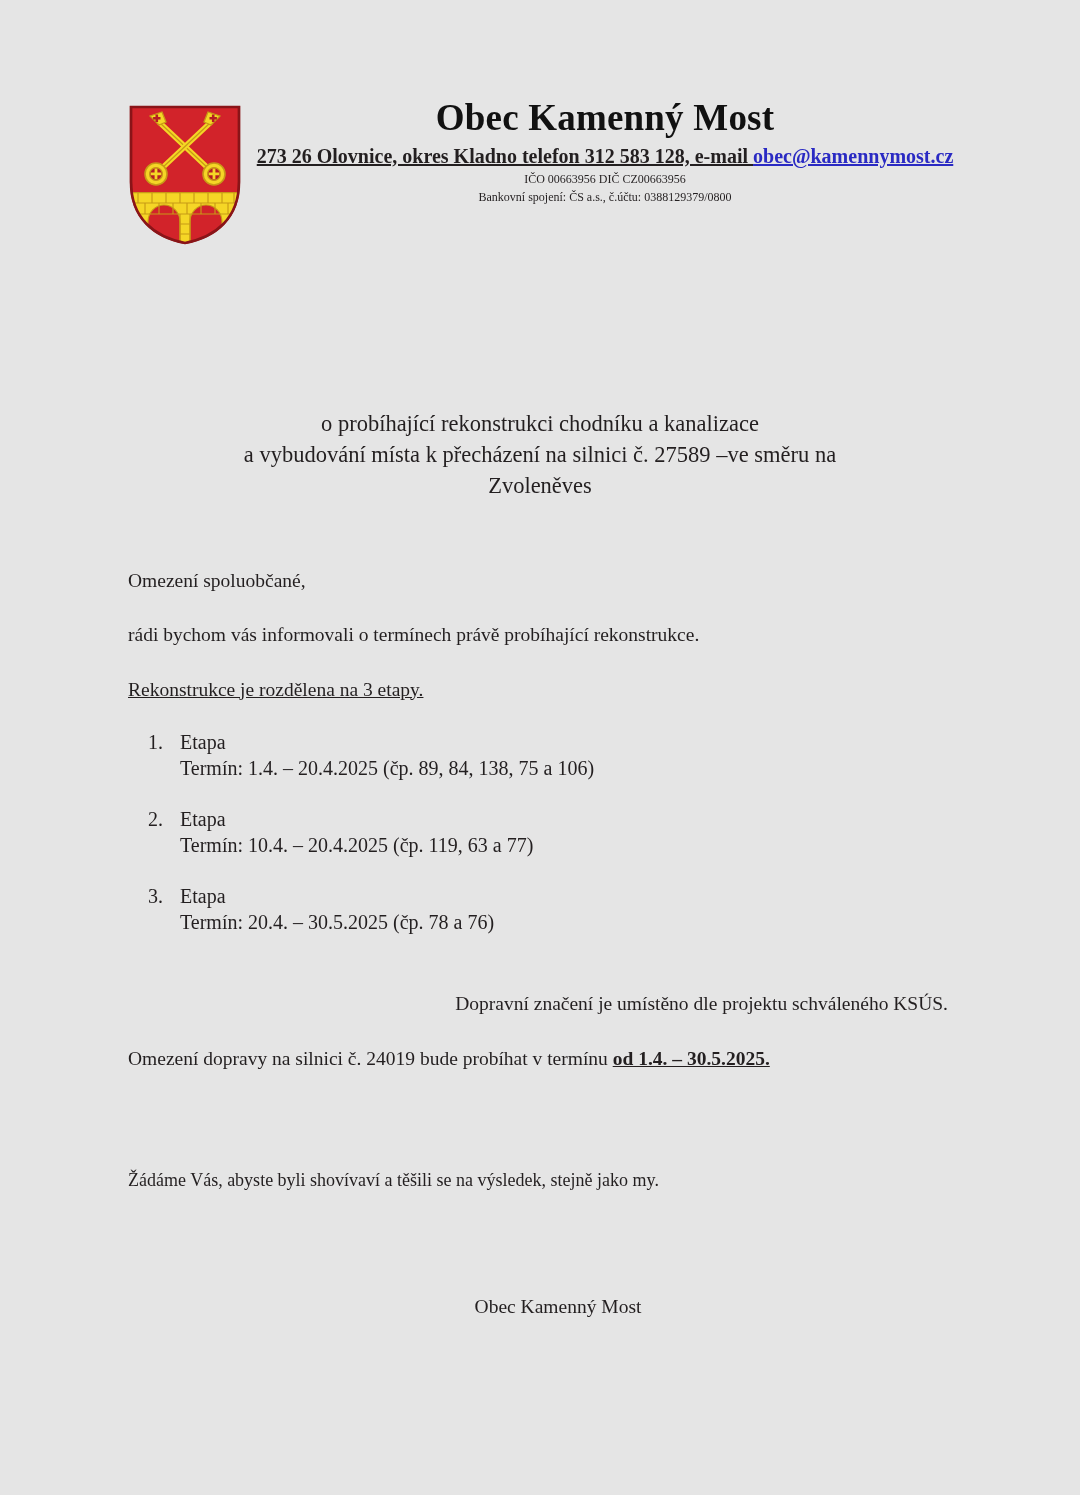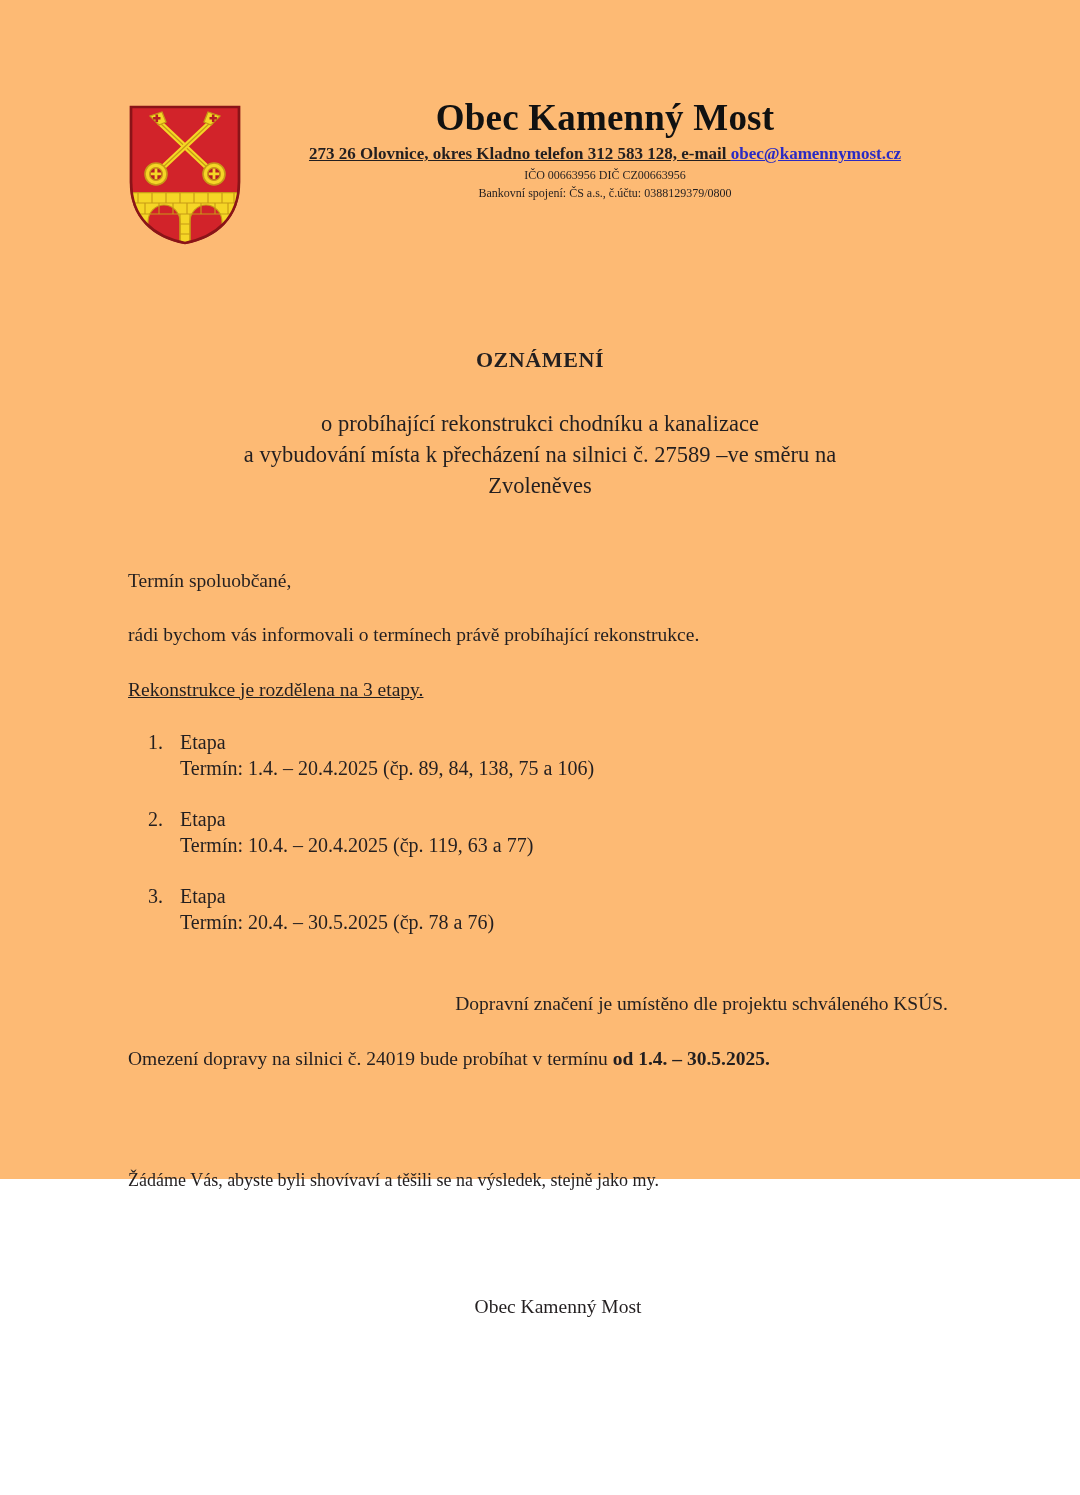--- a/index.html
+++ b/index.html
@@ -14,22 +14,22 @@
     position: relative;
     overflow: hidden;
     font-family: "Liberation Serif", "DejaVu Serif", serif;
     color: #231f20;
     -webkit-font-smoothing: antialiased;
   }
 
   .page {
     position: relative;
     width: 1080px;
-    height: 1179px;
-    background: #fdba74;
+    height: 1495px;
+    background: #e5e5e5;
   }
 
   
   .letterhead {
     position: absolute;
     left: 0;
     top: 98px;
     width: 1080px;
     height: 150px;
   }
@@ -54,21 +54,21 @@
   .org-title {
     font-size: 37px;
     font-weight: bold;
     line-height: 1.08;
     letter-spacing: 0.2px;
     margin: 0 0 4px 0;
     color: #111111;
   }
 
   .contact-line {
-    font-size: 17px;
+    font-size: 20px;
     font-weight: bold;
     line-height: 1.42;
     margin: 0;
     white-space: nowrap;
   }
   .contact-line .u { text-decoration: underline; }
   .mail-link {
     color: #2a2ac3;
     text-decoration: underline;
     font-weight: bold;
@@ -111,21 +111,21 @@
     left: 128px;
     top: 568px;
     width: 820px;
     font-size: 19.5px;
     line-height: 1.35;
   }
 
   .para { margin: 0 0 28px 0; }
   .para.tight { margin-bottom: 26px; }
   .para.underline { text-decoration: underline; }
-  .para b { font-weight: bold; }
+  .para b { font-weight: bold; text-decoration: underline; }
 
   ol.stages {
     margin: 18px 0 0 0;
     padding: 0 0 0 40px;
     list-style: decimal;
   }
   ol.stages > li {
     margin: 0 0 24px 0;
     padding-left: 12px;
     font-size: 20px;
@@ -247,31 +247,30 @@
       <p class="contact-line">
         <span class="u">273 26  Olovnice, okres Kladno telefon 312 583 128, e-mail </span><a class="mail-link" href="#">obec@kamennymost.cz</a>
       </p>
 
       <p class="ico-line">IČO 00663956 DIČ CZ00663956</p>
 
       <p class="bank-line">Bankovní spojení: ČS a.s., č.účtu: 0388129379/0800</p>
     </div>
   </div>
 
-  <div class="notice-kicker">OZNÁMENÍ</div>
 
   <div class="notice-subject">
     <div>o probíhající rekonstrukci chodníku a kanalizace</div>
     <div>a vybudování místa k přecházení na silnici č. 27589 –ve směru na</div>
     <div>Zvoleněves</div>
   </div>
 
   <div class="body-block">
 
-    <p class="para">Termín spoluobčané,</p>
+    <p class="para">Omezení spoluobčané,</p>
 
     <p class="para">rádi bychom vás informovali o termínech právě probíhající rekonstrukce.</p>
 
     <p class="para underline tight">Rekonstrukce je rozdělena na 3 etapy.</p>
 
     <ol class="stages">
       <li>
         <span class="stage-name">Etapa</span>
         <span class="stage-term">Termín: 1.4. – 20.4.2025 (čp. 89, 84, 138, 75 a 106)</span>
       </li>

